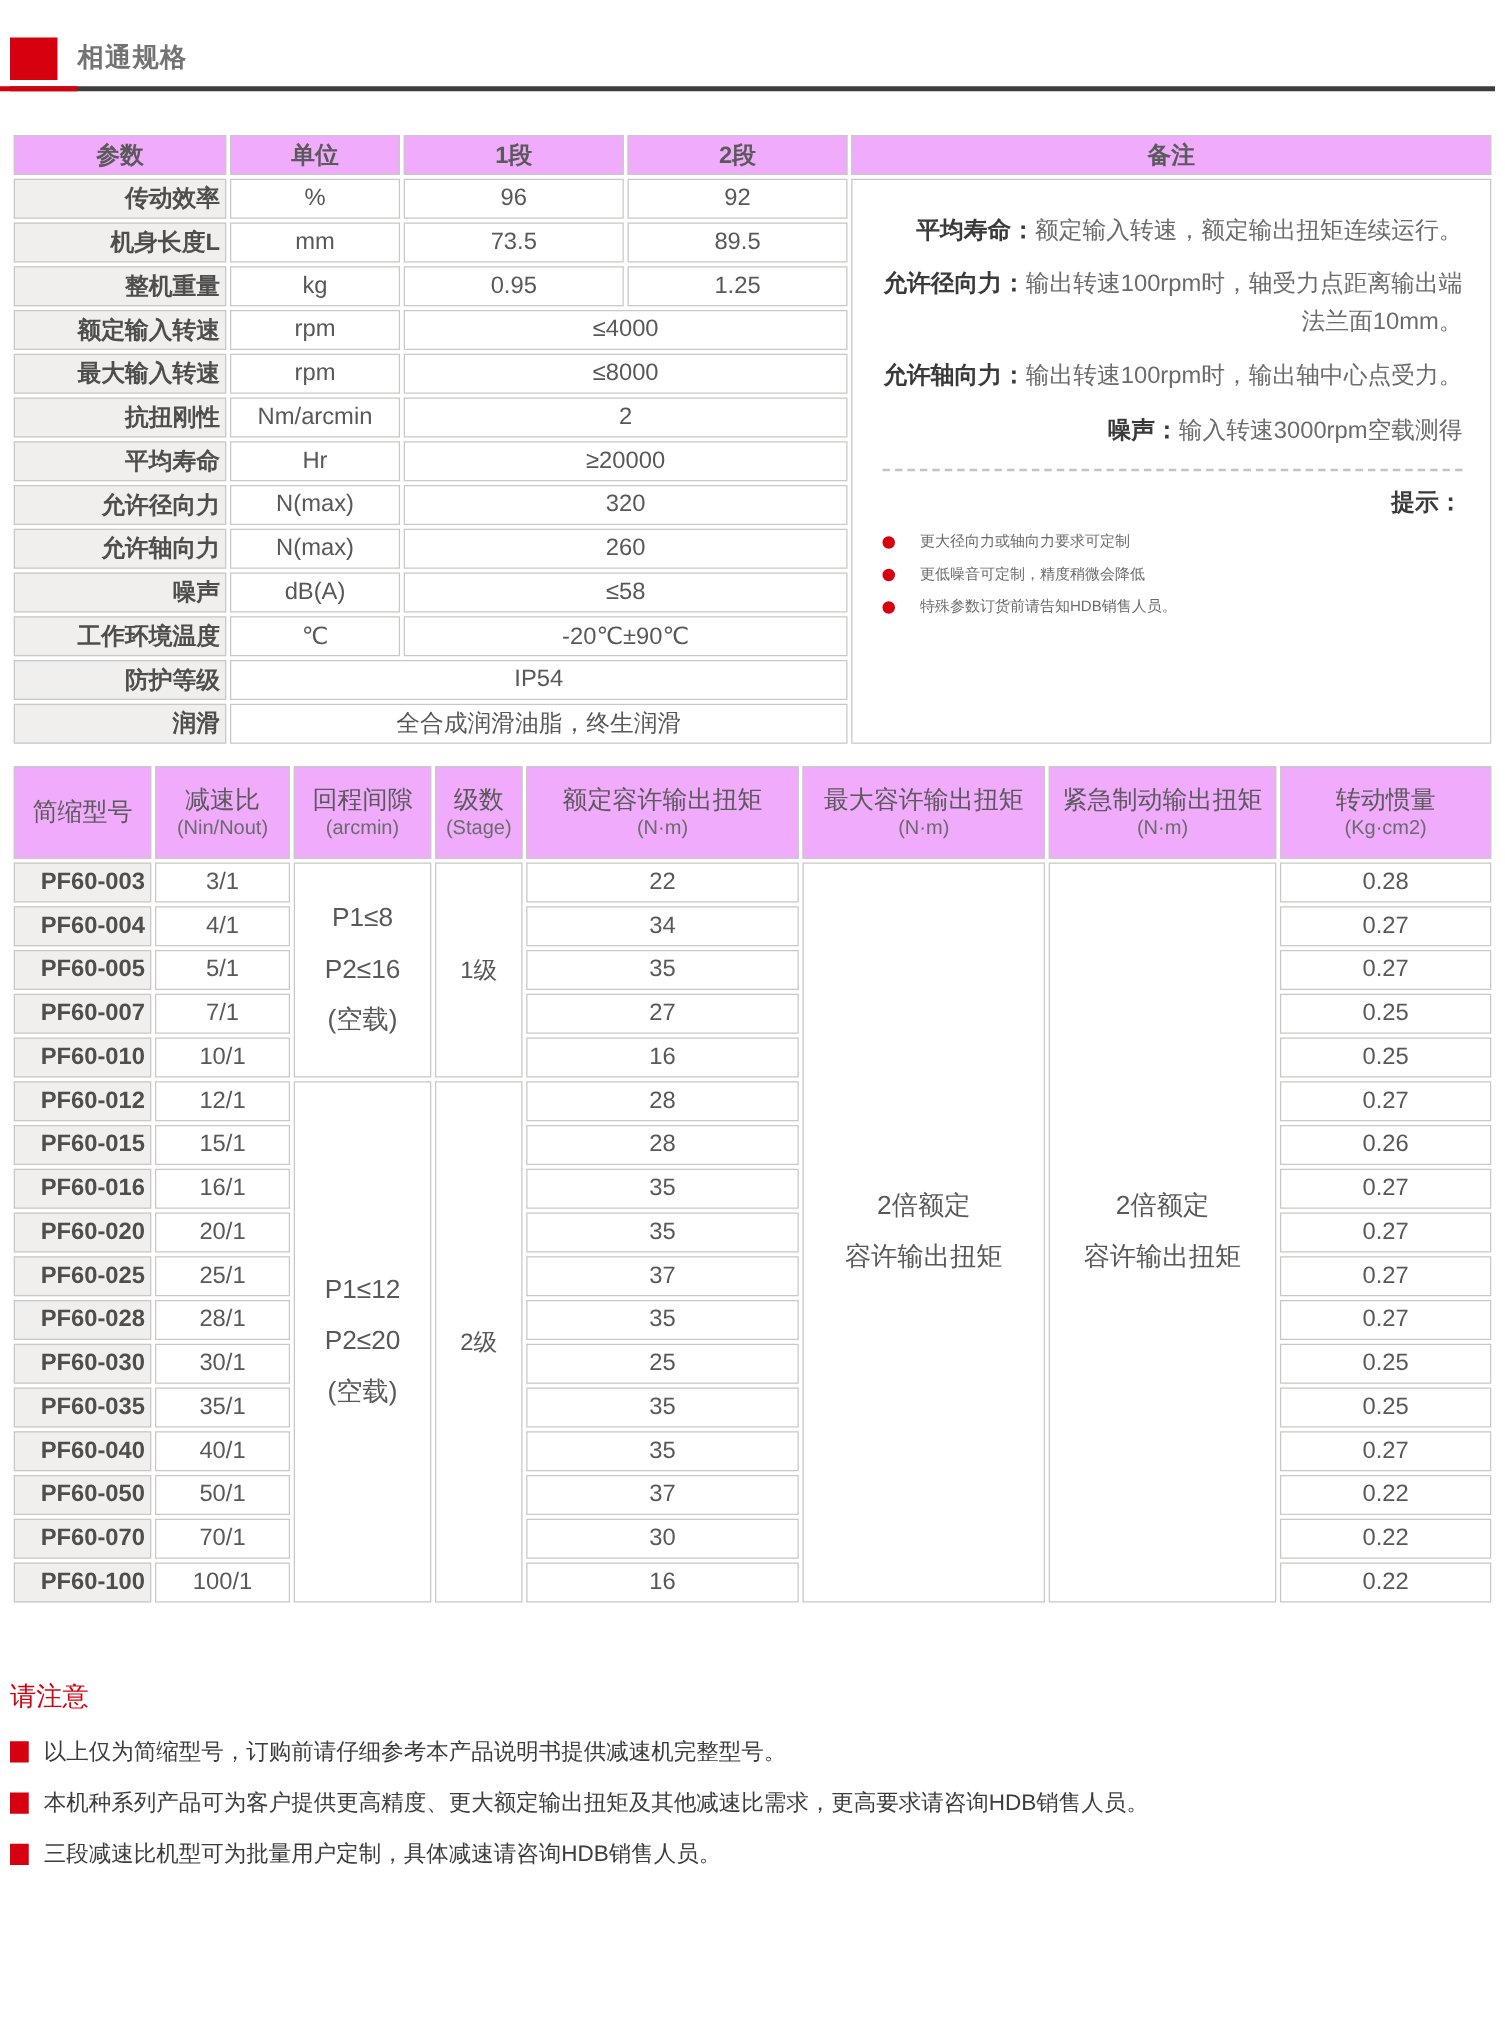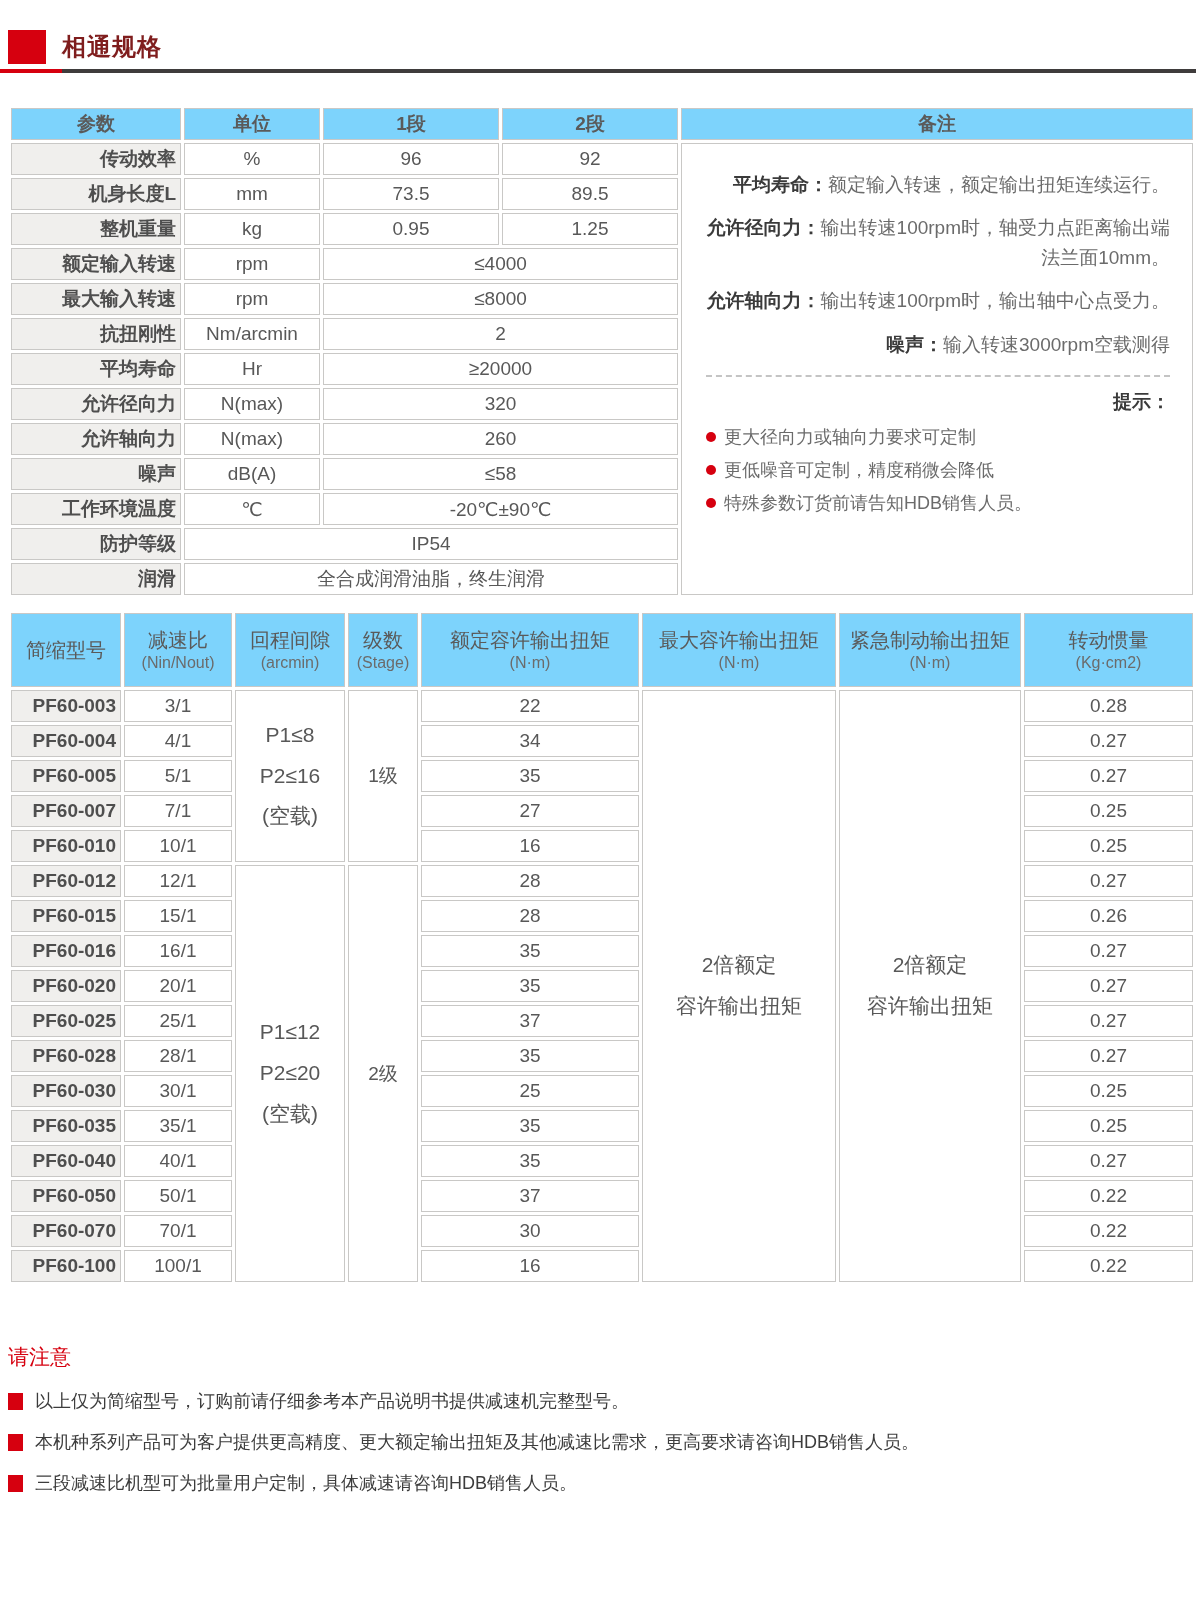--- a/index.html
+++ b/index.html
@@ -7,42 +7,42 @@
   body {
     width:1204px; min-height:1623px;
     font-family:"Liberation Sans","DejaVu Sans",sans-serif;
     color:#555;
   }
   .page { padding:30px 8px 20px 8px; }
 
   
   .sec-title { display:flex; align-items:center; gap:16px; margin:0; }
   .sec-sq { width:38px; height:34px; background:#d6000f; flex:0 0 auto; }
-  .sec-text { font-size:24px; font-weight:bold; color:#7f1d1d; letter-spacing:1px; line-height:1.1; }
+  .sec-text { font-size:21px; font-weight:bold; color:#737373; letter-spacing:1px; line-height:1.1; }
   .sec-rule { height:4px; margin-top:5px; background:#3f3c3c; position:relative; }
   .sec-rule::before { content:""; position:absolute; left:-8px; top:0; width:62px; height:4px; background:#d6000f; }
 
   
   table { border-collapse:separate; border-spacing:3px; width:1188px; table-layout:fixed; }
   td { border:1px solid #c9c8c6; background:#fff; text-align:center; vertical-align:middle;
        font-size:19px; color:#585858; padding:2px 4px; overflow:hidden; }
-  td.hd { background:#7dd3fc; font-weight:bold; color:#5a5a5a; }
+  td.hd { background:#f0abfc; font-weight:bold; color:#5a5a5a; }
   td.lab { background:#f0efed; font-weight:bold; color:#4e4e4e;text-align:right; }
 
   
   .spec { margin-top:32px; }
   .spec td { height:32px; }
   .spec td.hd { height:31px; }
   .spec td.remarks { text-align:right; vertical-align:top; padding:16px 22px 10px 24px; }
 
   .rk p { margin:10px 0 14px 0; font-size:19px; line-height:1.55; color:#6b6b6b; }
   .rk b { color:#3a3a3a; }
   .rk-div { border:none; border-top:2px dashed #c4c4c4; margin:16px 0 12px 0; }
   .rk-tip-title { font-size:19px; font-weight:bold; color:#3a3a3a; margin:6px 0 10px 0; }
-  .rk-tip { display:flex; align-items:center; gap:8px; margin:9px 0; font-size:18px; color:#6b6b6b; }
+  .rk-tip { display:flex; align-items:center; gap:20px; margin:9px 0; font-size:12px; color:#6b6b6b; }
   .dot { width:10px; height:10px; border-radius:50%; background:#d6000f; flex:0 0 auto; }
 
   
   .sec2 { margin-top:56px; }
   .models { margin-top:12px; }
   .models td { height:32px; }
   .models td.h2c { height:74px; }
   .hl1 { font-size:20px; font-weight:normal; color:#5a5a5a; line-height:1.25; }
   .hl2 { font-size:16px; font-weight:normal; color:#6b6b6b; line-height:1.25; }
   .multi { line-height:1.95; font-size:21px; color:#585858; }

